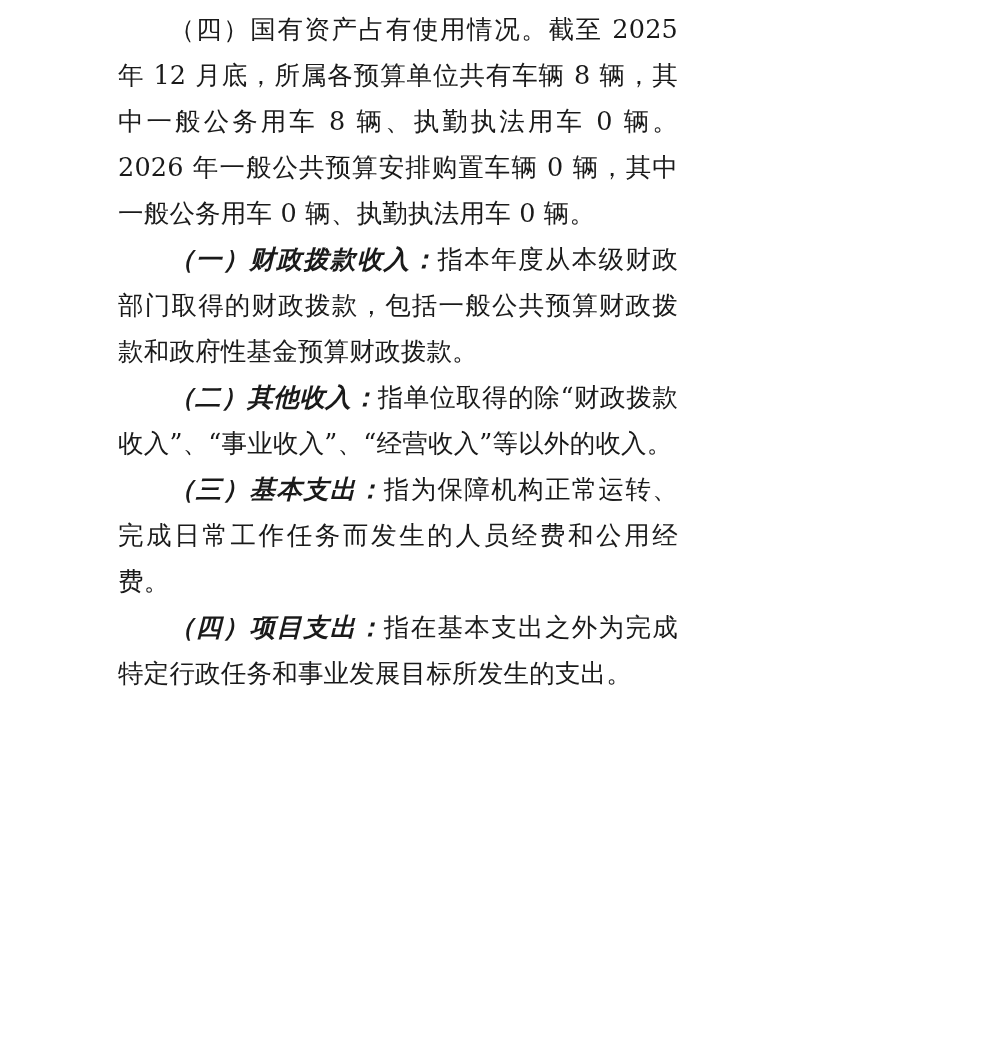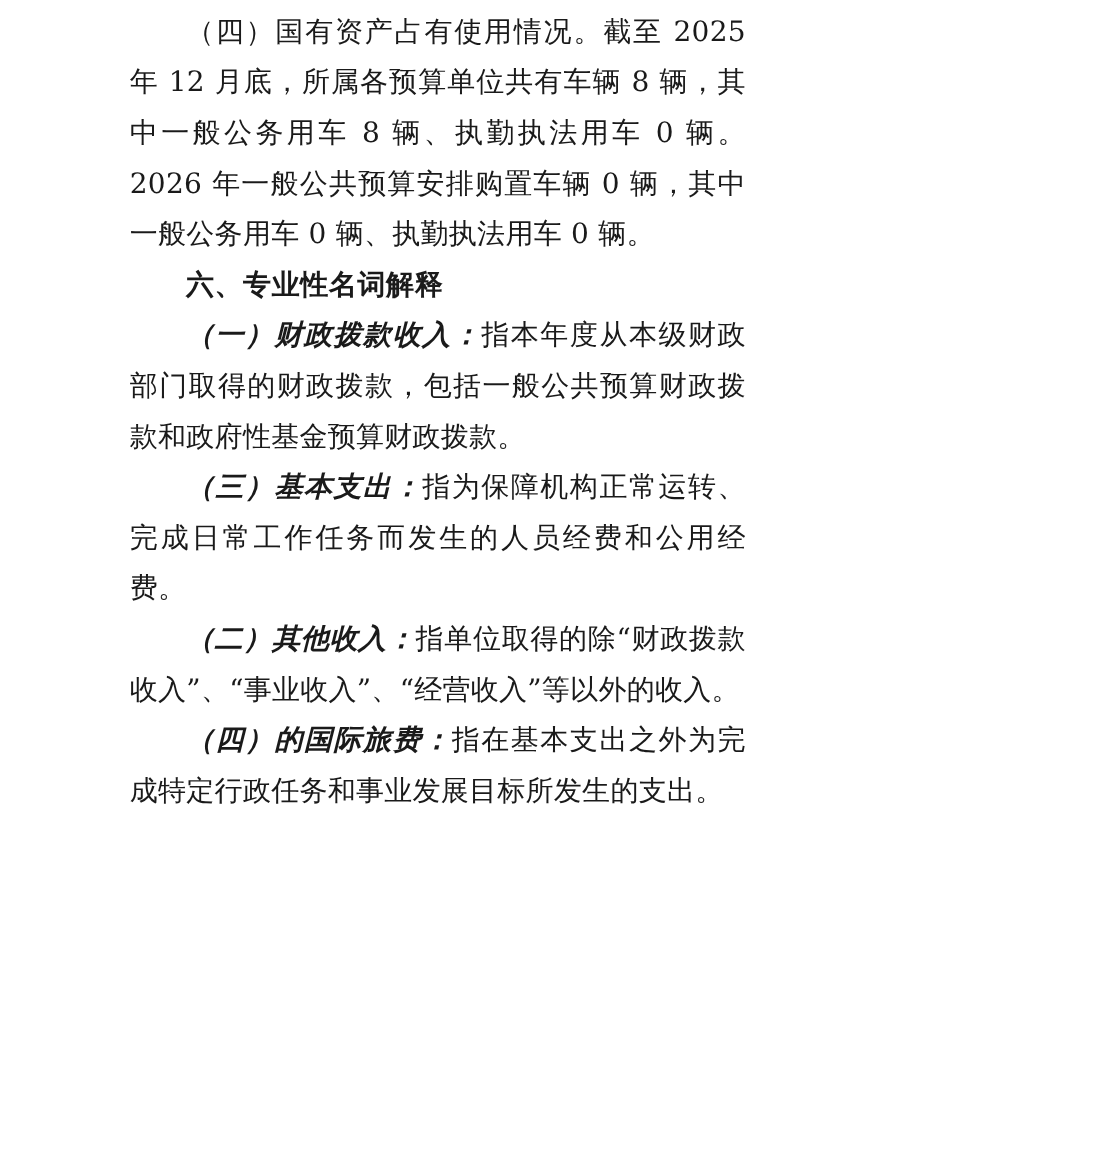--- a/index.html
+++ b/index.html
@@ -47,24 +47,23 @@
     margin-top: 0;
   }
 </style>
 </head>
 <body>
 
 <div class="page">
 
   <p class="para first">（四）国有资产占有使用情况。截至 2025 年 12 月底，所属各预算单位共有车辆 8 辆，其中一般公务用车 8 辆、执勤执法用车 0 辆。2026 年一般公共预算安排购置车辆 0 辆，其中一般公务用车 0 辆、执勤执法用车 0 辆。</p>
 
-  <h2 class="heading">六、专业性名词解释</h2>
 
   <p class="para"><span class="lead">（一）财政拨款收入：</span>指本年度从本级财政部门取得的财政拨款，包括一般公共预算财政拨款和政府性基金预算财政拨款。</p>
 
+  <p class="para"><span class="lead">（二）其他收入：</span>指单位取得的除“财政拨款收入”、“事业收入”、“经营收入”等以外的收入。</p>
+
   <p class="para"><span class="lead">（三）基本支出：</span>指为保障机构正常运转、完成日常工作任务而发生的人员经费和公用经费。</p>
 
-  <p class="para"><span class="lead">（二）其他收入：</span>指单位取得的除“财政拨款收入”、“事业收入”、“经营收入”等以外的收入。</p>
-
-  <p class="para"><span class="lead">（四）的国际旅费：</span>指在基本支出之外为完成特定行政任务和事业发展目标所发生的支出。</p>
+  <p class="para"><span class="lead">（四）项目支出：</span>指在基本支出之外为完成特定行政任务和事业发展目标所发生的支出。</p>
 
 
 </div>
 
 </body></html>

